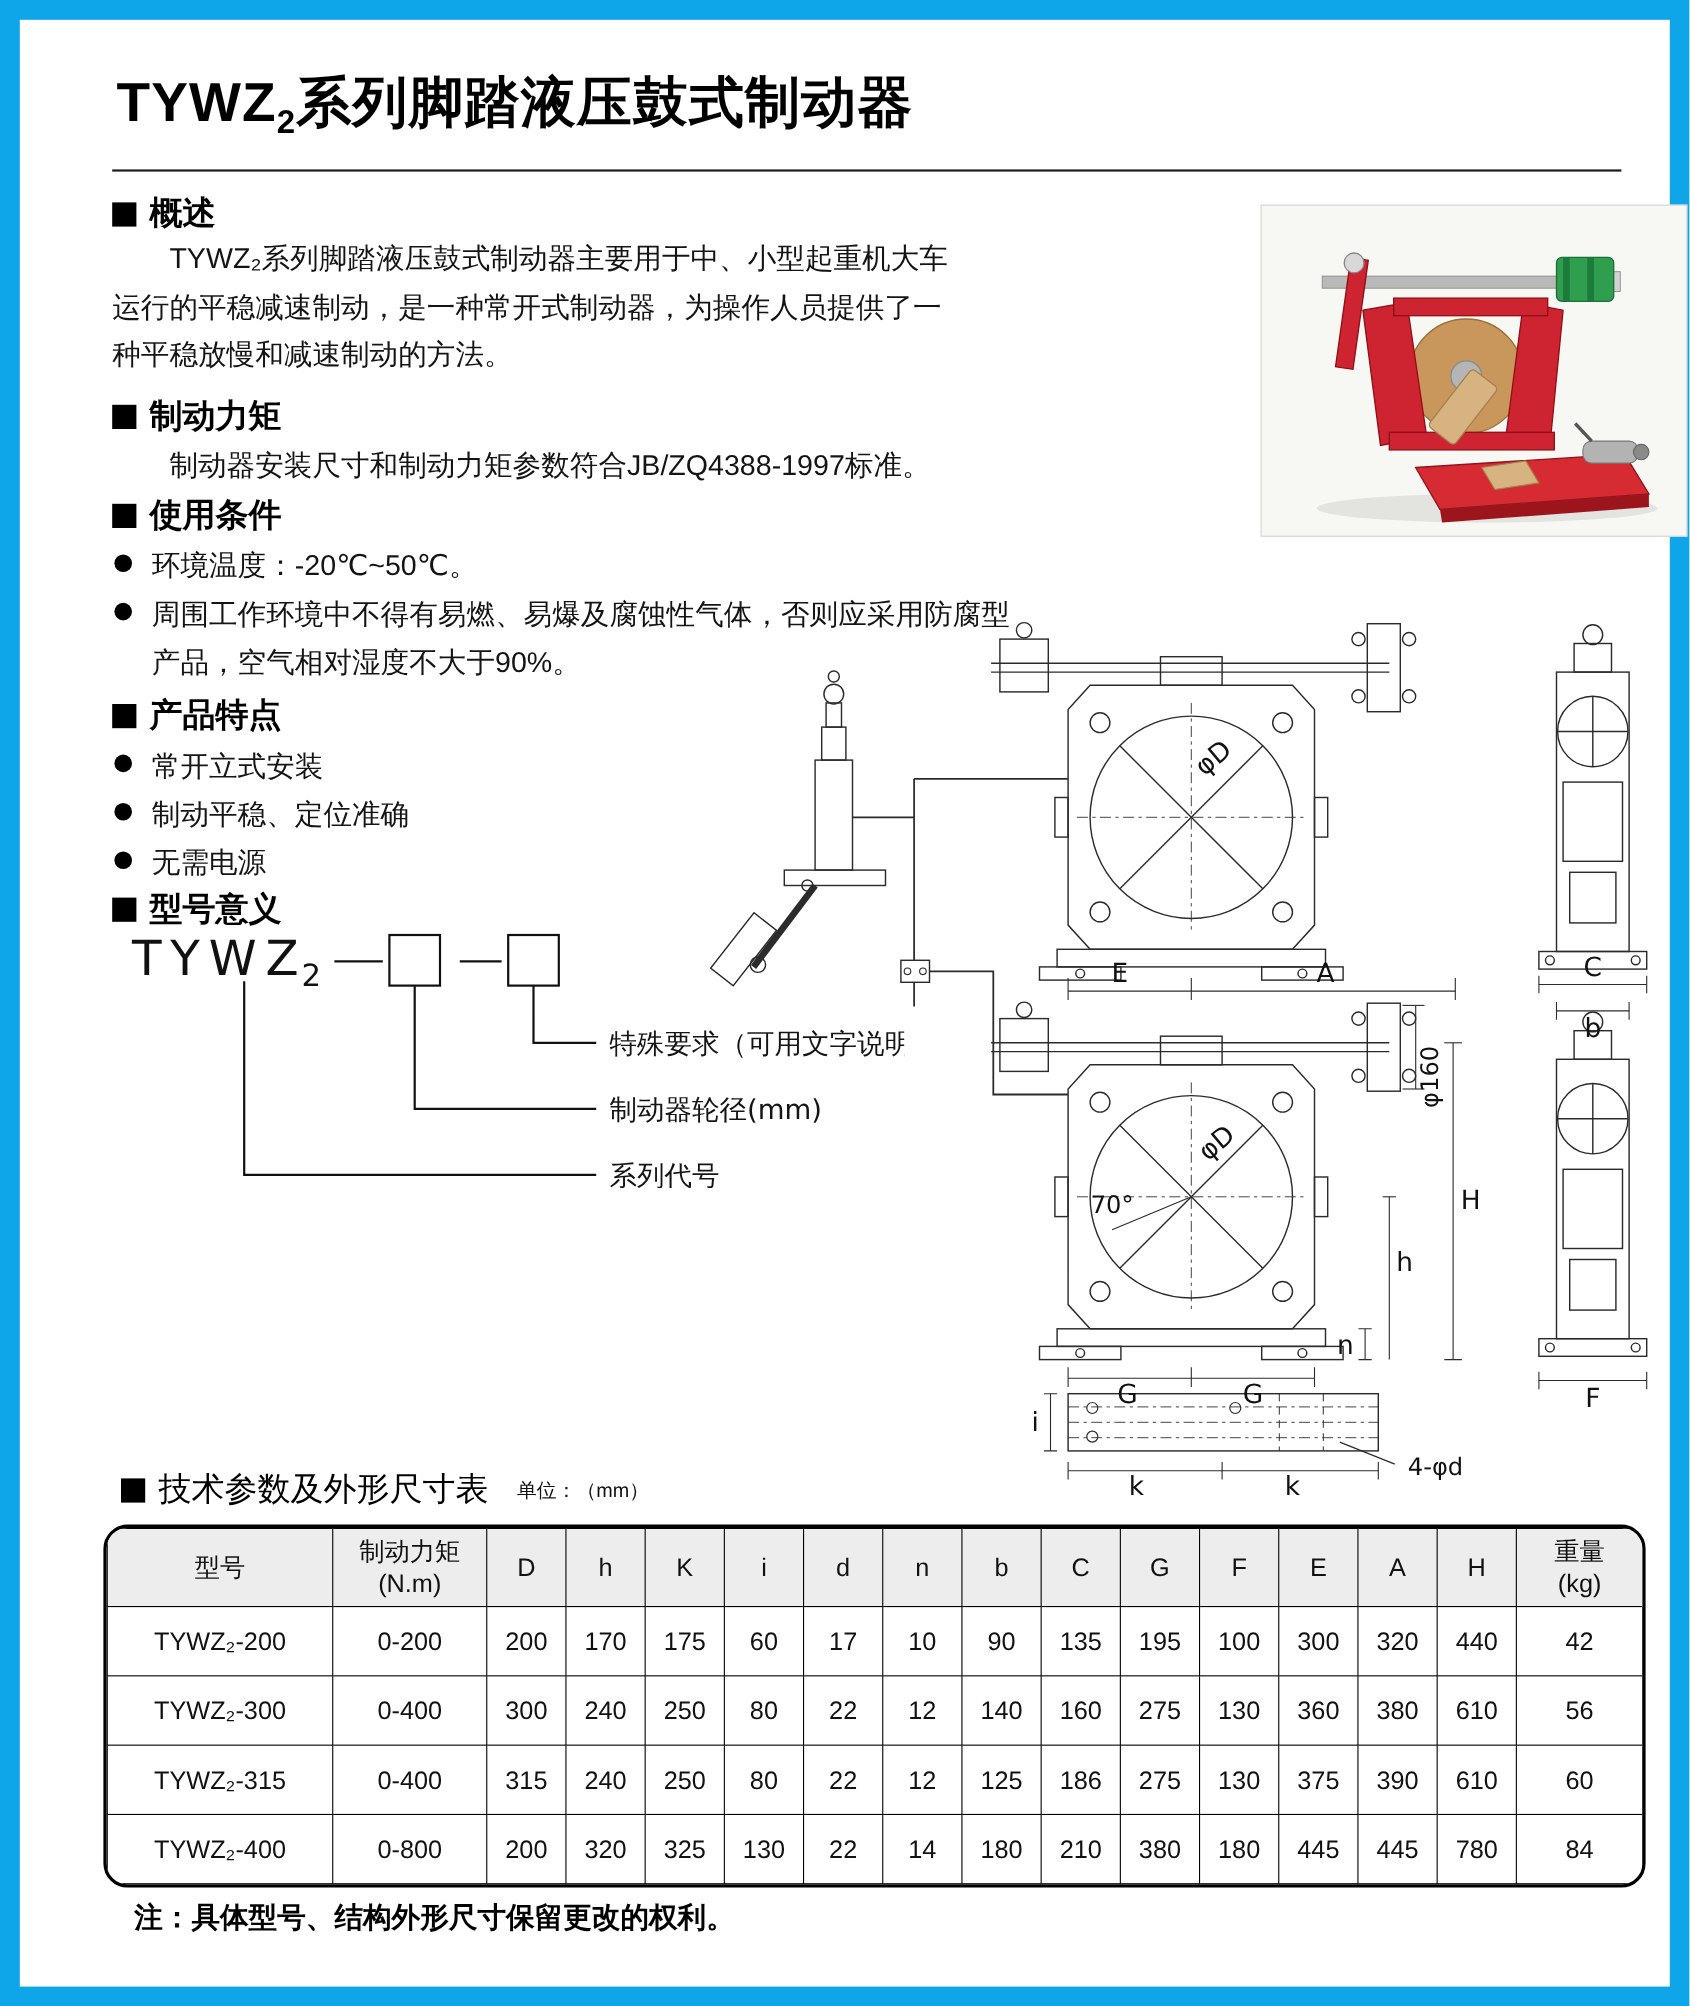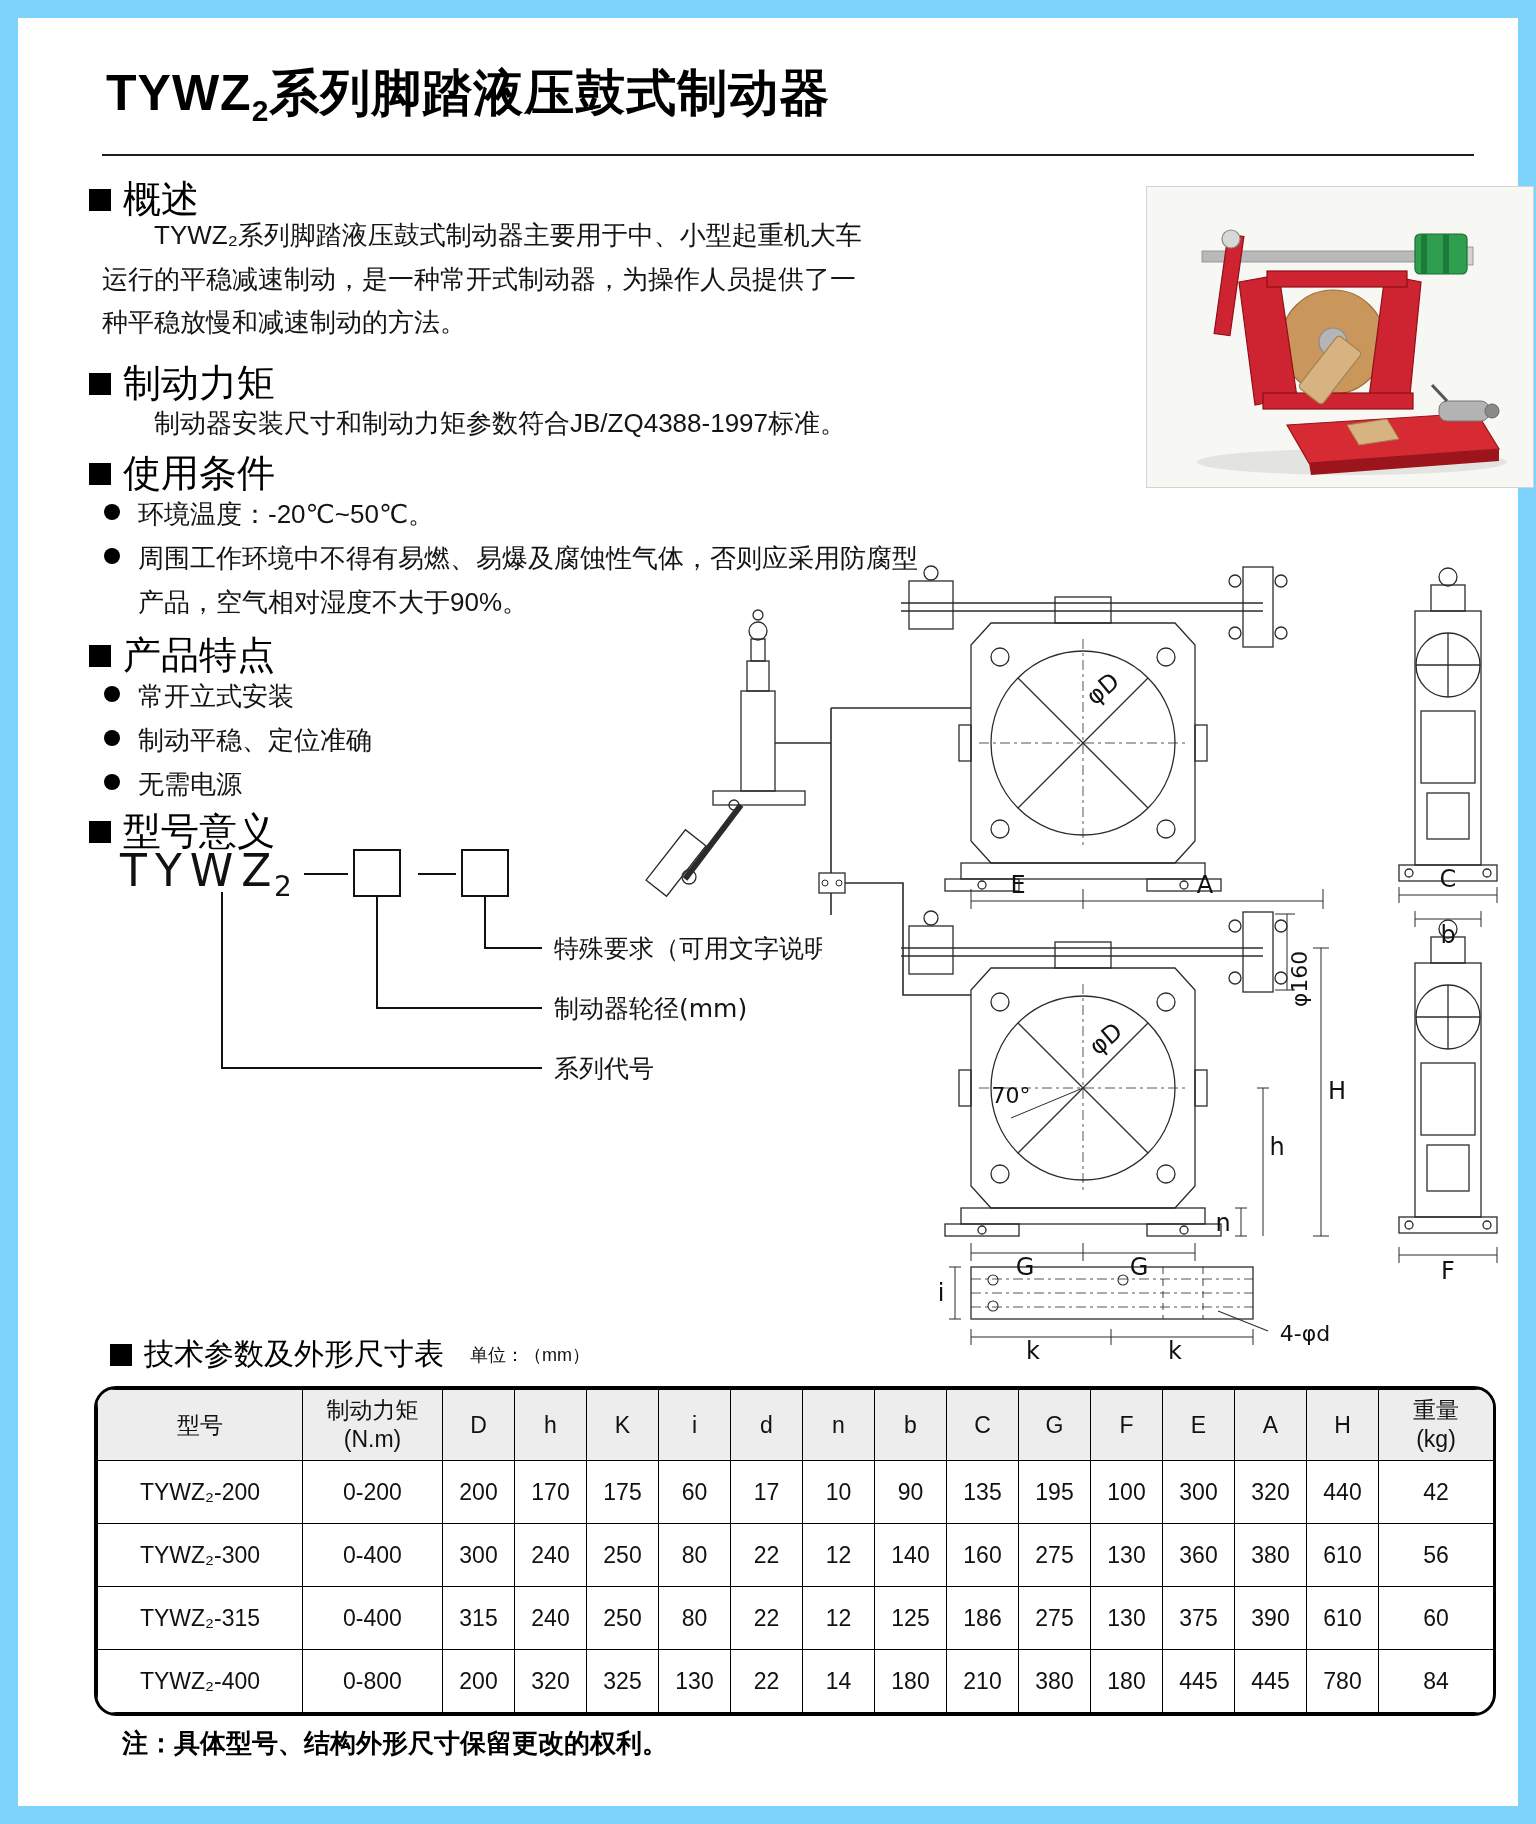--- a/index.html
+++ b/index.html
@@ -1,24 +1,24 @@
 <!DOCTYPE html>
 <html><head>
 <meta charset="utf-8">
 <style>
   html,body { margin:0; padding:0; }
   body { font-family:"Liberation Sans","DejaVu Sans",sans-serif; color:#111; }
-  .page { position:relative; width:1536px; height:1824px; background:#7dd3fc; overflow:hidden; }
+  .page { position:relative; width:1536px; height:1824px; background:#0ea5e9; overflow:hidden; }
   .sheet { position:absolute; left:18px; top:18px; width:1500px; height:1788px; background:#ffffff; }
 
   .title { position:absolute; left:88px; top:42px; font-size:50px; font-weight:bold; letter-spacing:1px; color:#000; }
   .title sub { font-size:30px; font-weight:bold; }
   .title-rule { position:absolute; left:84px; top:136px; width:1372px; height:2px; background:#1c1c1c; }
 
-  .heading { position:absolute; left:71px; display:flex; align-items:center; gap:12px; font-size:38px; font-weight:normal; color:#000; }
+  .heading { position:absolute; left:84px; display:flex; align-items:center; gap:12px; font-size:30px; font-weight:bold; color:#000; }
   .sq { width:22px; height:22px; background:#000; flex:0 0 auto; }
 
   .para { position:absolute; left:84px; font-size:26px; line-height:1.68; color:#141414; text-indent:2em; }
 
   .bullet-item { position:absolute; left:84px; padding-left:36px; font-size:26px; line-height:1.7; color:#141414; }
   .bullet-item .dot { position:absolute; left:2px; top:12px; width:16px; height:16px; border-radius:50%; background:#000; }
 
   .model-svg { position:absolute; left:84px; top:812px; width:720px; height:250px; }
   .model-svg text { font-family:"DejaVu Sans","Liberation Sans",sans-serif; }
 

